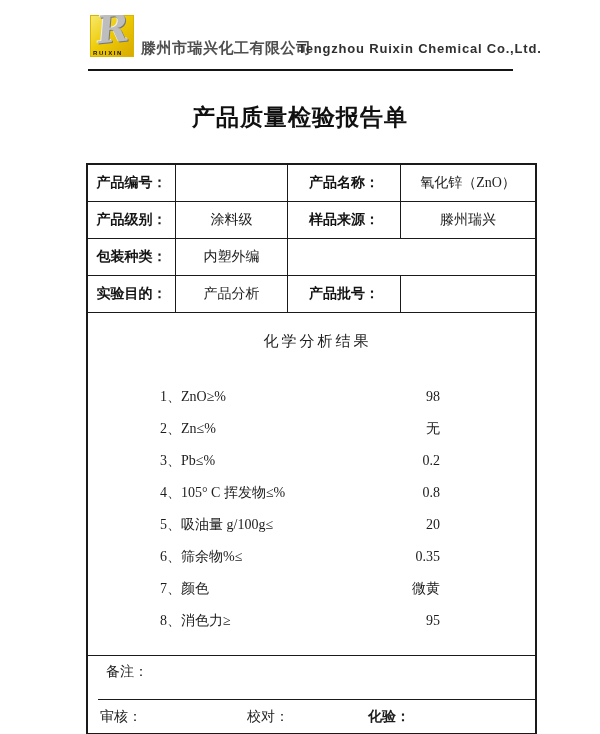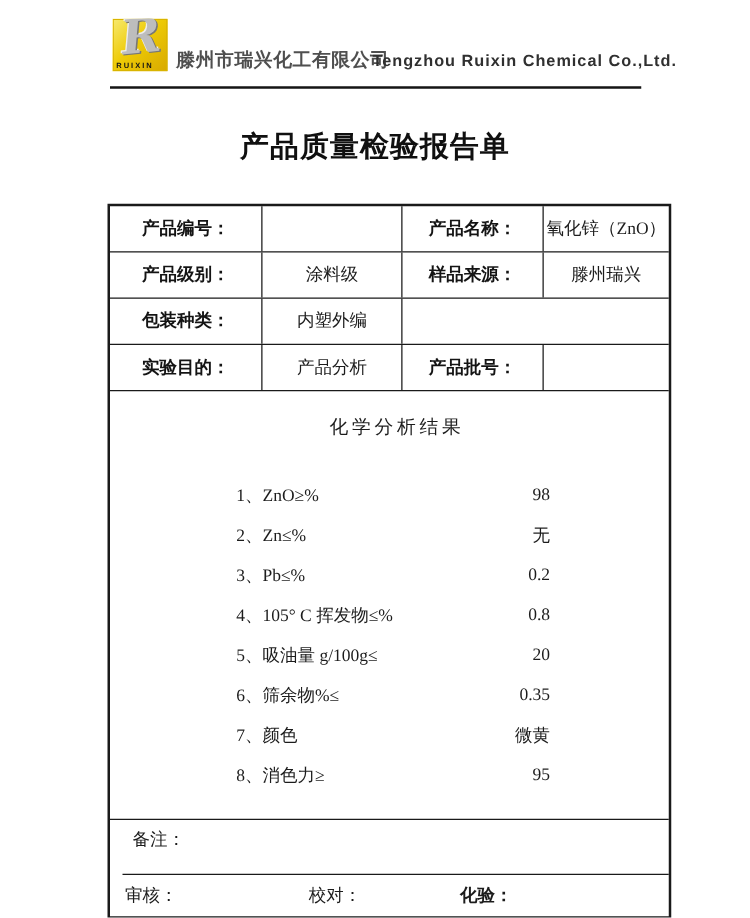--- a/index.html
+++ b/index.html
@@ -48,28 +48,28 @@
   .report-table{
     position:absolute;left:86px;top:163px;width:451px;
     border:2px solid #1a1a1a;box-sizing:border-box;background:#fff;
   }
   .info-row{display:flex;border-bottom:1px solid #1a1a1a;height:36px;}
   .cell{
     box-sizing:border-box;display:flex;align-items:center;justify-content:center;
     font-size:14px;overflow:hidden;
   }
   .cell-label{font-family:"Liberation Sans",sans-serif;font-weight:bold;color:#141414;}
-  .w1{width:122px;border-right:1px solid #1a1a1a;}
+  .w1{width:88px;border-right:1px solid #1a1a1a;}
   .w2{width:112px;border-right:1px solid #1a1a1a;}
   .w3{width:113px;border-right:1px solid #1a1a1a;}
   .w4{flex:1;}
   
   .analysis-cell{border-bottom:1px solid #1a1a1a;height:324px;box-sizing:border-box;}
   .analysis-title{margin:19px 0 0 12px;text-align:center;font-size:15px;letter-spacing:3px;color:#1c1c1c;}
-  .analysis-items{margin-top:30px;padding:0 95px 0 101px;}
+  .analysis-items{margin-top:30px;padding:0 95px 0 72px;}
   .analysis-row{display:flex;justify-content:space-between;align-items:center;height:32px;font-size:14px;}
   .analysis-name{white-space:pre;}
   .analysis-value{text-align:right;}
   
   .remark-row{
     border-bottom:1px solid #1a1a1a;height:44px;box-sizing:border-box;
     padding:7px 8px;font-size:14px;margin-left:10px;
   }
   .sign-row{position:relative;height:33px;font-size:14px;}
   .sign-label{position:absolute;top:50%;transform:translateY(-50%);}

